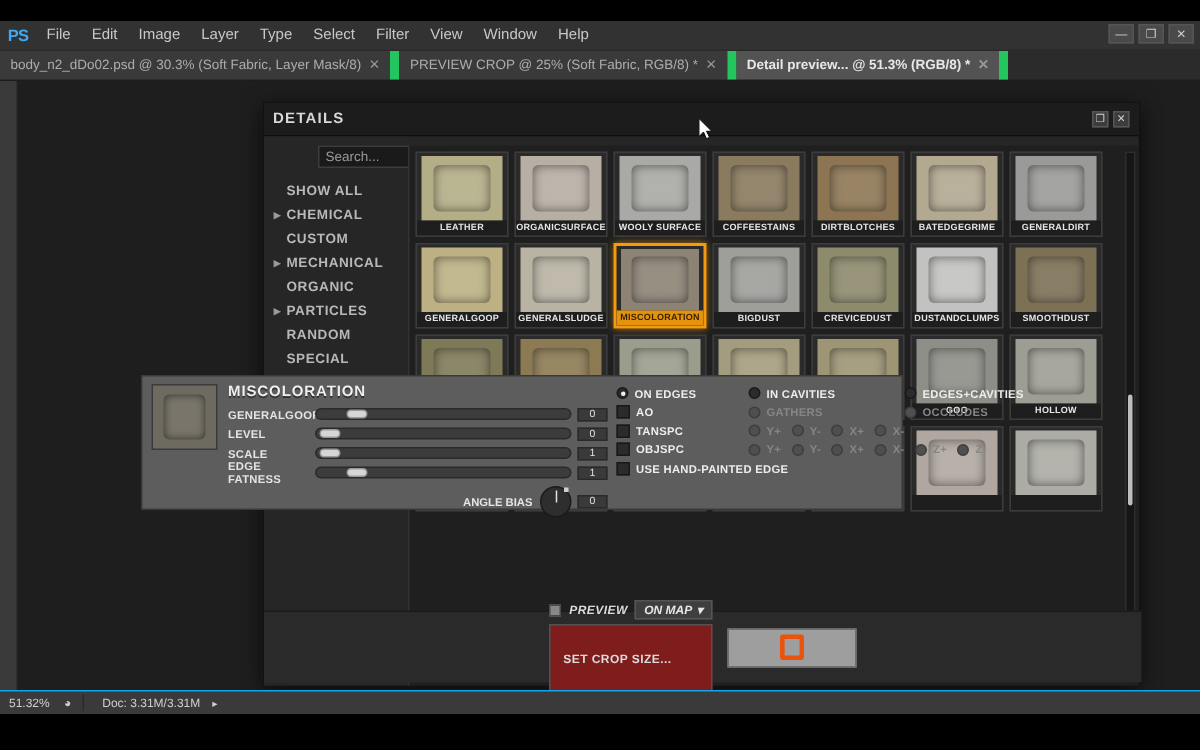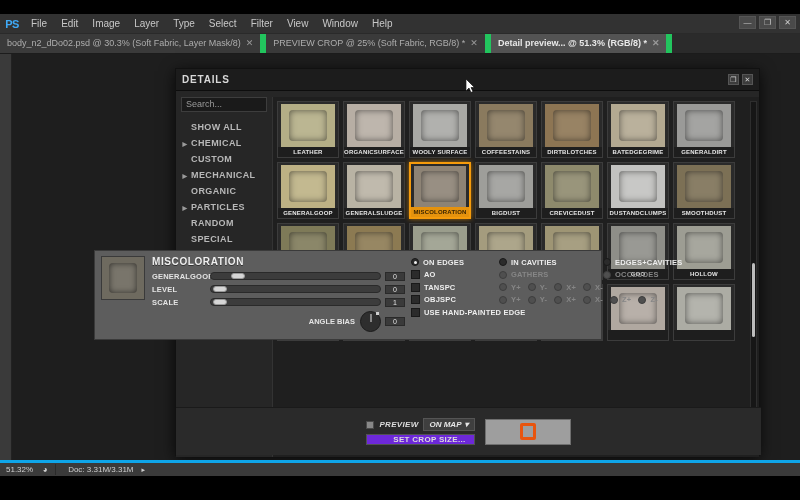--- a/index.html
+++ b/index.html
@@ -81,20 +81,21 @@
   .details-body { position:relative; height:366px; background:#262626; display:flex; }
 
   
   .cat-col {
     width:96px; background:#262626; padding:6px 5px 0 5px; flex:none;
   }
   .search-box {
     width:86px; height:15px; background:#1a1a1a; border:1px solid #3d3d3d;
     font-size:9px; color:#9a9a9a; padding:0 4px; line-height:13px;
     margin-bottom:7px;
+    margin-left:31px;
   }
   .cat-list { display:flex; flex-direction:column; }
   .cat-row {
     height:16px; display:flex; align-items:center; gap:3px;
     font-size:9px; font-weight:bold; color:#b8b8b8; letter-spacing:0.4px;
     cursor:default; padding-left:1px;
   }
   .cat-row .arw { width:6px; font-size:6px; color:#9a9a9a; flex:none; text-align:center;}
   .cat-row.noarw .arw { visibility:hidden; }
 
@@ -227,44 +228,44 @@
   }
   .foot-left { display:flex; flex-direction:column; gap:3px; }
   .prev-row { display:flex; align-items:center; gap:5px;font-style:italic; }
   .prev-chk { width:8px;height:8px;background:#888; border:1px solid #4a4a4a; }
   .prev-lab { font-size:8px; font-weight:bold; color:#dcdcdc; letter-spacing:0.3px;}
   .onmap {
     background:#3f3f3f; border:1px solid #555; padding:1px 5px;
     font-size:8px; font-weight:bold; color:#e6e6e6; display:flex; align-items:center; gap:3px;
   }
   .crop-btn {
-    background:#6d28d9; border:1px solid #525252; padding:0 8px;
+    background:#7f1d1d; border:1px solid #525252; padding:18px 8px;
     font-size:8px; font-weight:bold; color:#dcdcdc; letter-spacing:0.3px;
-    text-align:right; min-width:108px;
+    text-align:left; min-width:108px;
   }
   .logo-btn {
     width:86px; height:26px; background:#9e9e9e; border:1px solid #6f6f6f;
     display:flex; align-items:center; justify-content:center;
   }
   .logo-glyph {
     width:16px; height:17px; position:relative;
   }
   .logo-glyph .a {
     position:absolute; inset:0; border:3px solid #e8540d; border-radius:2px;
   }
   .logo-glyph .b {
     position:absolute; left:-4px; top:5px; width:7px; height:8px;
     background:#9e9e9e; border-right:3px solid #e8540d;
   }
 
   
   .statusbar {
     position:absolute; left:0; top:460px; width:800px; height:16px;
     background:#3a3a3a; display:flex; align-items:center;
-    border-top:3px solid #0ea5e9;
+    border-top:1px solid #0ea5e9;
   }
   .st-zoom { font-size:8px; color:#cfcfcf; padding:0 6px; }
   .st-clock { width:12px; text-align:center; font-size:8px; color:#cfcfcf; }
   .st-sep { width:1px; height:11px; background:#2a2a2a; margin:0 4px; }
   .st-doc { font-size:8px; color:#cfcfcf; padding:0 8px; }
   .st-arrow { font-size:7px; color:#cfcfcf; }
   .st-fill { flex:1; }
   .bottom-black { position:absolute; left:0; top:476px; width:800px; height:24px; background:#000; }
   .topblack { position:absolute; left:0; top:0; width:800px; height:14px; background:#000; }
 
@@ -534,20 +535,27 @@
             </div>
             <div class="sl-val">0</div>
           </div>
           <div class="sl-row">
             <div class="sl-lab">SCALE</div>
             <div class="sl-track">
               <div class="sl-knob" style="left: 1%;"></div>
             </div>
             <div class="sl-val">1</div>
           </div>
+          <div class="sl-row">
+            <div class="sl-lab">EDGE FATNESS</div>
+            <div class="sl-track">
+              <div class="sl-knob" style="left: 12%;"></div>
+            </div>
+            <div class="sl-val">1</div>
+          </div>
         </div>
       <div class="angle-row">
         <div class="angle-lab">ANGLE BIAS</div>
         <div class="knob">
             <div class="knob-dot"></div>
           </div>
         <div class="sl-val">0</div>
       </div>
     </div>
 

